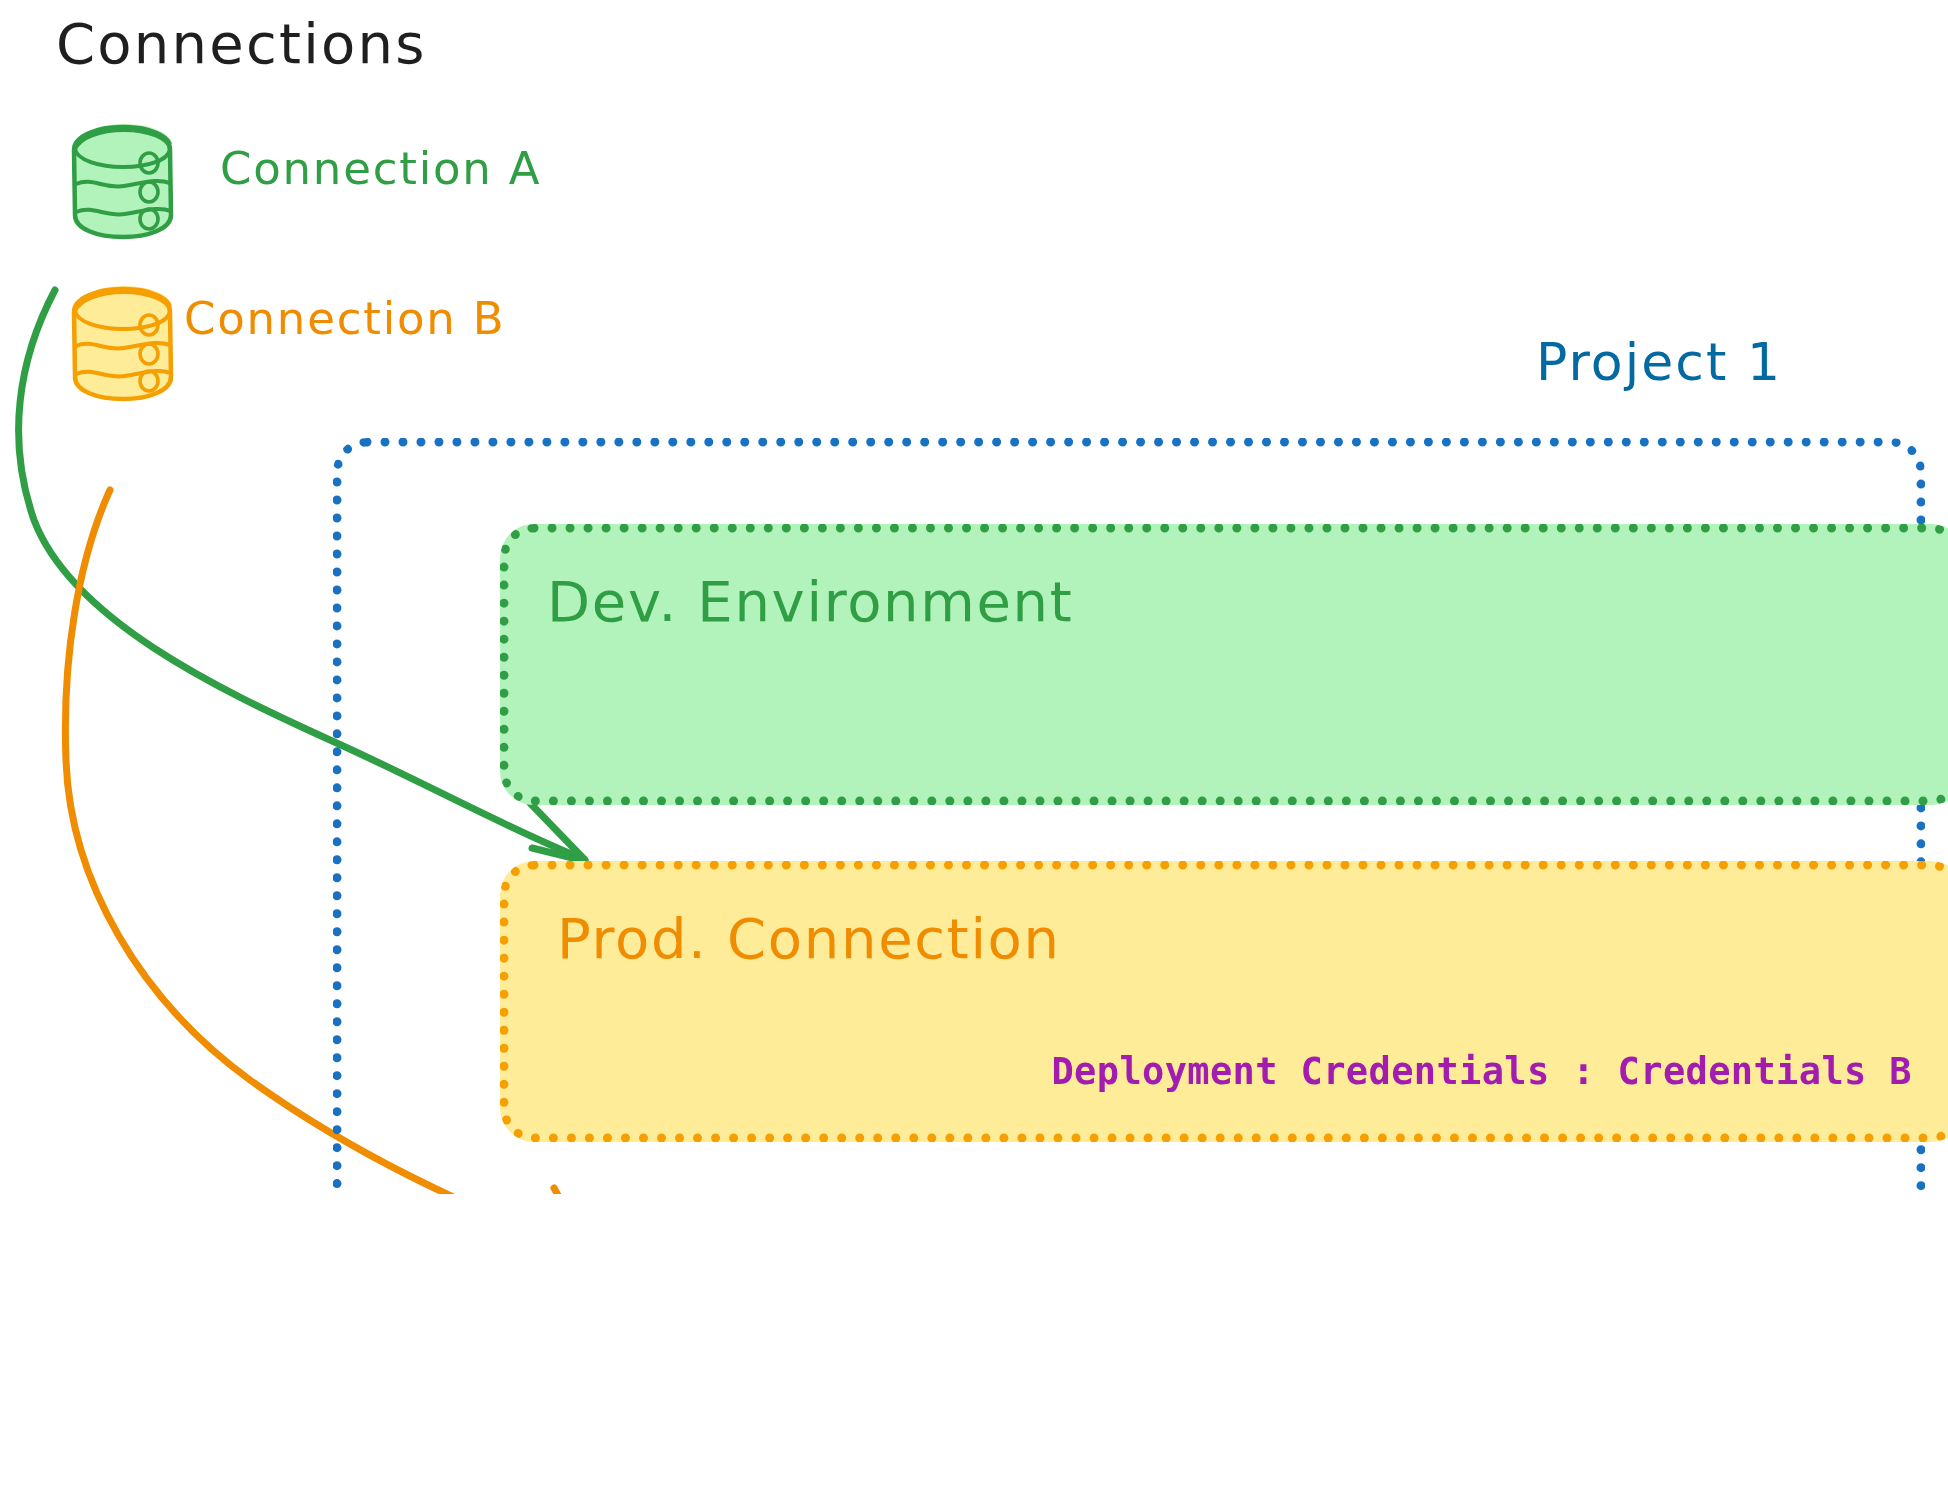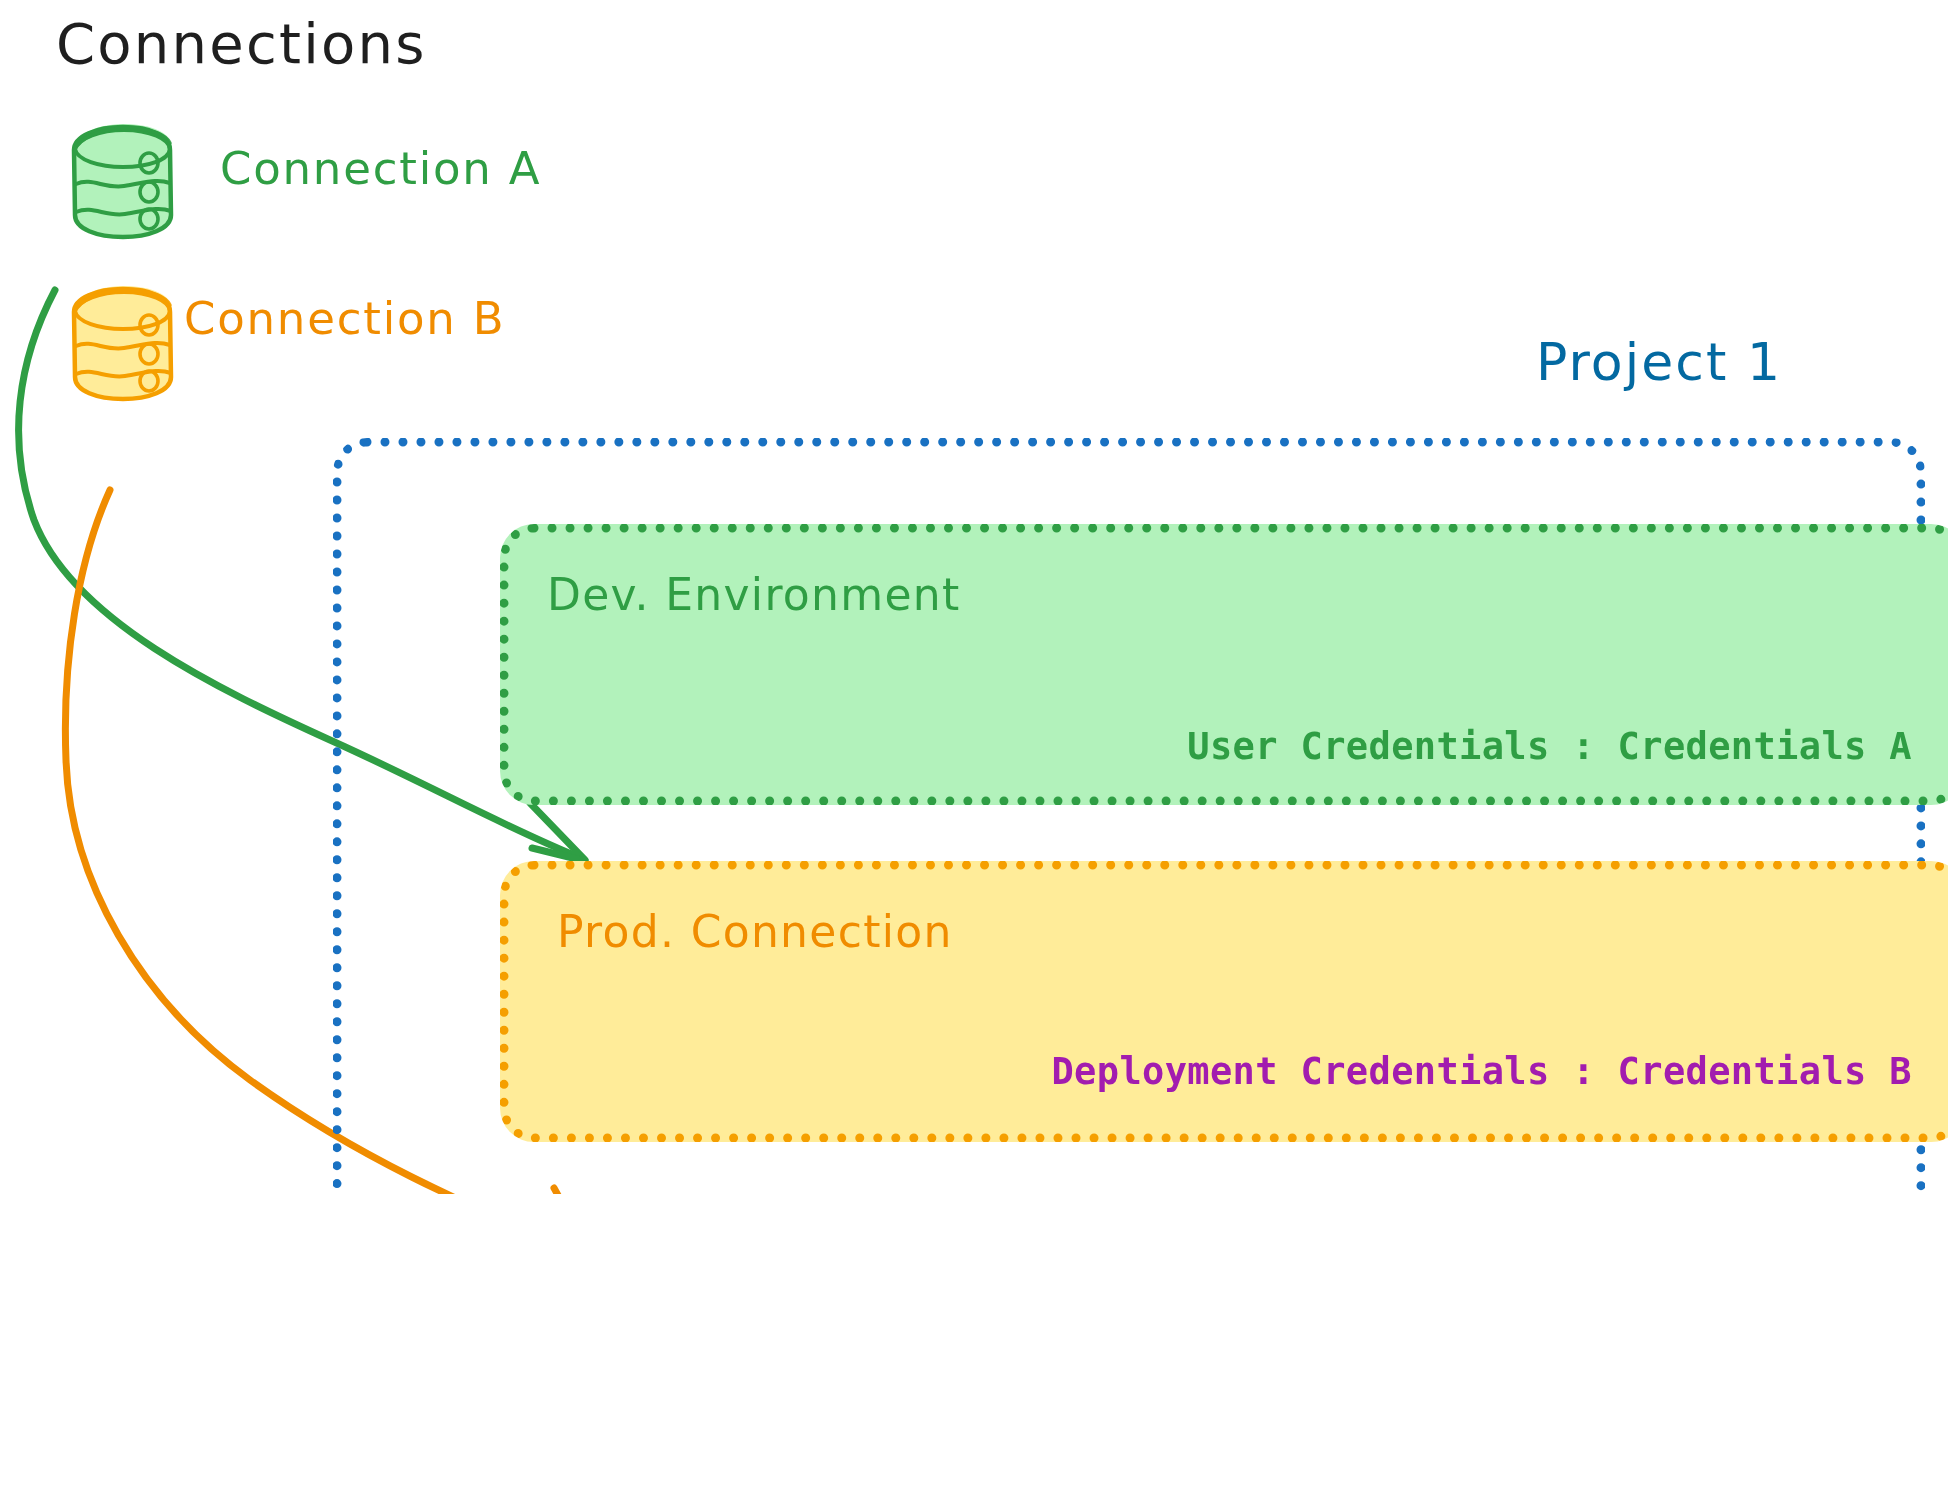--- a/index.html
+++ b/index.html
@@ -96,21 +96,21 @@
     height: 281px;
     border: 9px dotted #f59f00;
     border-radius: 34px;
     background: #ffec99;
   }
   
   #dev-env-box, #prod-env-box { width: 1465px; }
 
   .env-title {
     position: absolute;
-    font-size: 44px;
+    font-size: 56px;
     letter-spacing: 0.03em;
     text-align: right;
   }
   .env-cred {
     position: absolute;
     font-size: 37px;
   }
 
   #dev-env-title { left: 38px; top: 36px; color: #2f9e44; }
   #dev-env-cred  { right: 44px; top: 192px; color: #2f9e44; }
@@ -180,21 +180,20 @@
   <div class="txt hand" id="label-connection-a">Connection A</div>
 
   <div class="txt hand" id="label-connection-b">Connection B</div>
 
   <div class="txt hand" id="label-project-title">Project 1</div>
 
   <div class="dotbox" id="project-container"></div>
 
   <div class="dotbox" id="dev-env-box">
     <div class="env-title hand" id="dev-env-title">Dev. Environment</div>
-    <div class="env-cred mono" id="dev-env-cred">User Credentials : Credentials A</div>
   </div>
 
   <div class="dotbox" id="prod-env-box">
     <div class="env-title hand" id="prod-env-title">Prod. Connection</div>
     <div class="env-cred mono" id="prod-env-cred">Deployment Credentials : Credentials B</div>
   </div>
 
 </div>
 
 </body></html>

